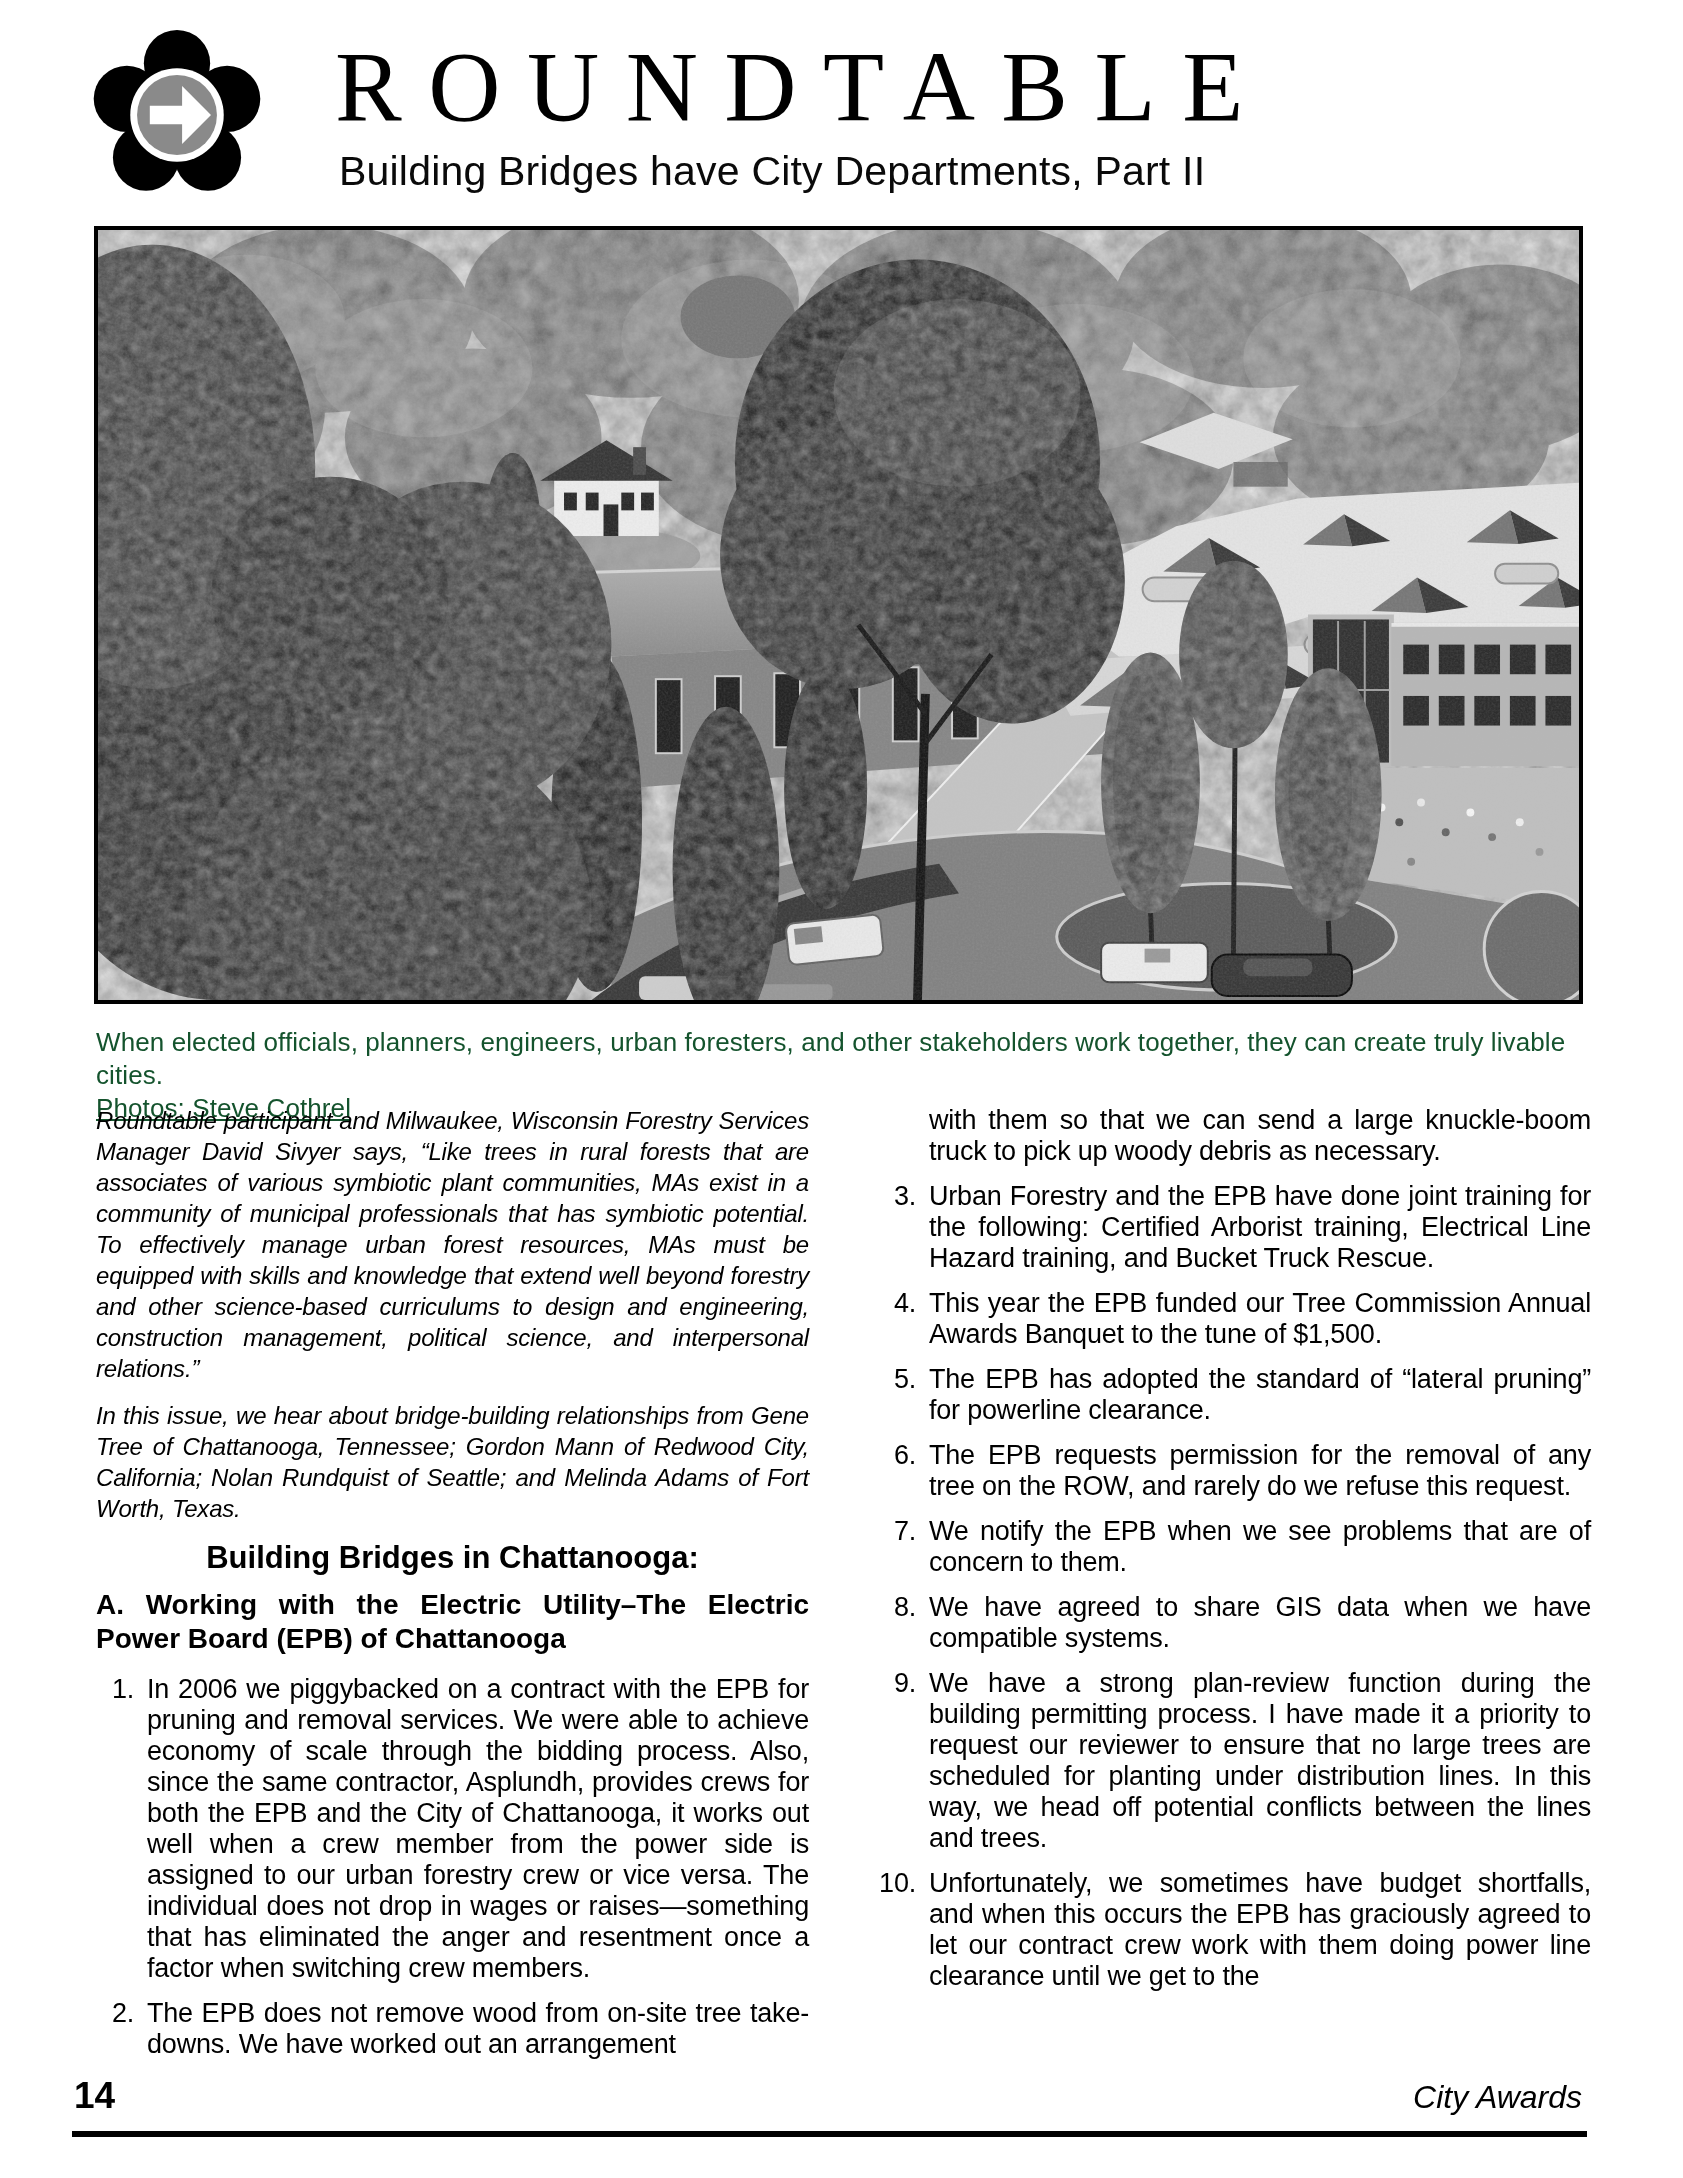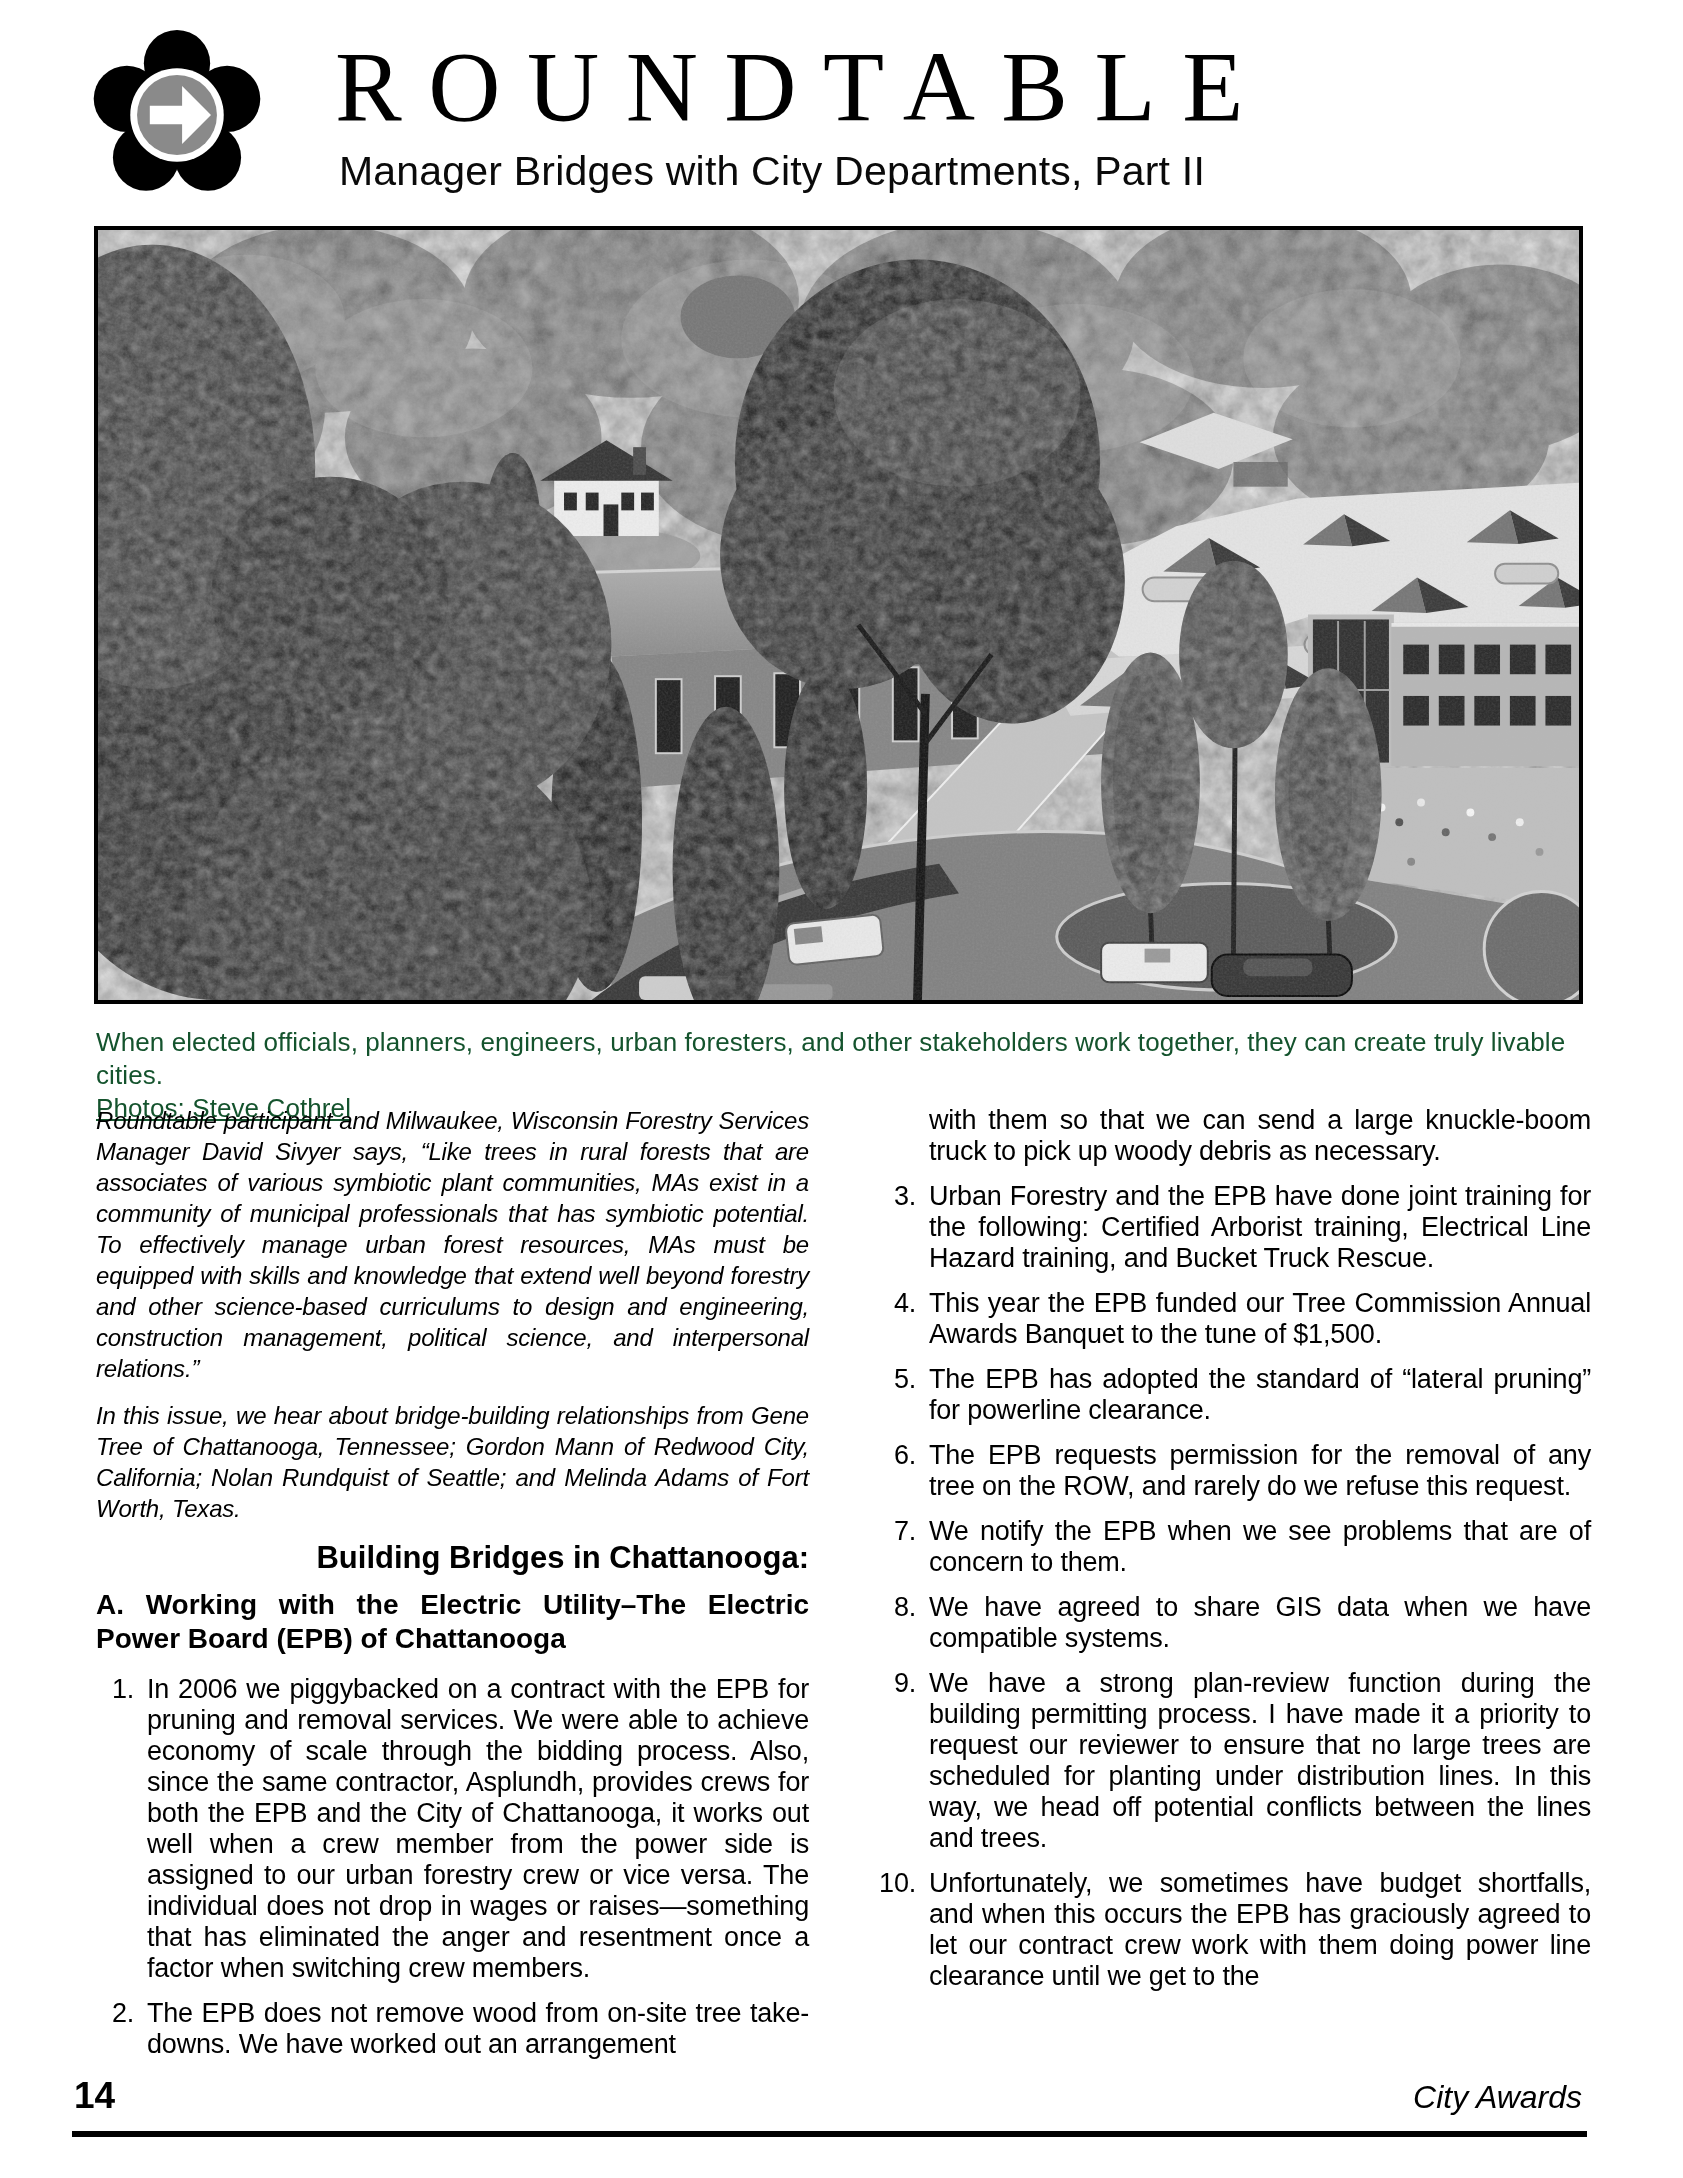--- a/index.html
+++ b/index.html
@@ -22,21 +22,21 @@
   
   .caption{position:absolute;left:96px;top:1026px;width:1497px;font-size:26px;line-height:33px;
         letter-spacing:0.1px;color:#14532d;}
   .caption .credit{display:block;text-decoration:underline;}
 
   
   .columns{position:absolute;left:96px;top:1105px;width:1495px;display:flex;gap:69px;}
   .col{width:713px;}
   .intro{font-style:italic;font-size:24px;line-height:31px;margin:0 0 16px 0;
         text-align:justify;letter-spacing:-0.2px;}
-  .section-heading{font-size:31px;font-weight:bold;margin:6px 0 12px 0;text-align:right;}
+  .section-heading{font-size:31px;font-weight:bold;margin:6px 0 12px 0;text-align:center;}
   .subsection-heading{font-size:28px;font-weight:bold;line-height:34px;margin:0 0 18px 0;
         text-align:justify;}
   .num-list{margin:0;padding:0;}
   .li{display:flex;margin:0 0 14px 0;font-size:27px;line-height:31px;letter-spacing:-0.2px;}
   .li .num{flex:0 0 51px;text-align:right;padding-right:13px;box-sizing:border-box;}
   .li .txt{flex:1;text-align:justify;}
 
   
   .page-number{position:absolute;left:74px;top:2075px;font-size:37px;font-weight:bold;}
   .journal-name{position:absolute;right:101px;top:2079px;font-size:32px;font-style:italic;}
@@ -55,21 +55,21 @@
         <circle cx="89.5" cy="40.5" r="19.5"></circle>
         <circle cx="41.8" cy="75" r="19.5"></circle>
         <circle cx="78.2" cy="75" r="19.5"></circle>
       </g>
       <circle cx="60" cy="50" r="27.5" fill="#ffffff"></circle>
       <circle cx="60" cy="50" r="23.5" fill="#8a8a8a"></circle>
       <polygon points="44,44.5 63,44.5 63,33 80,50 63,67 63,55.5 44,55.5" fill="#ffffff"></polygon>
     </svg>
   </div>
   <h1 class="masthead-title">ROUNDTABLE</h1>
-  <div class="masthead-subtitle">Manager Bridges with City Departments, Part II</div>
+  <div class="masthead-subtitle">Building Bridges have City Departments, Part II</div>
 
   <figure class="photo" style="margin:0">
   <svg viewBox="0 0 1500 780" preserveAspectRatio="none">
     <defs>
       <filter id="fol" x="0" y="0" width="100%" height="100%">
         <feTurbulence type="fractalNoise" baseFrequency="0.05" numOctaves="4" seed="8" stitchTiles="stitch"></feTurbulence>
         <feColorMatrix type="matrix" values="0.35 0.35 0.35 0 0.05  0.35 0.35 0.35 0 0.05  0.35 0.35 0.35 0 0.05  0 0 0 0 1"></feColorMatrix>
       </filter>
       <filter id="fol2" x="0" y="0" width="100%" height="100%">
         <feTurbulence type="fractalNoise" baseFrequency="0.09" numOctaves="3" seed="4" stitchTiles="stitch"></feTurbulence>

